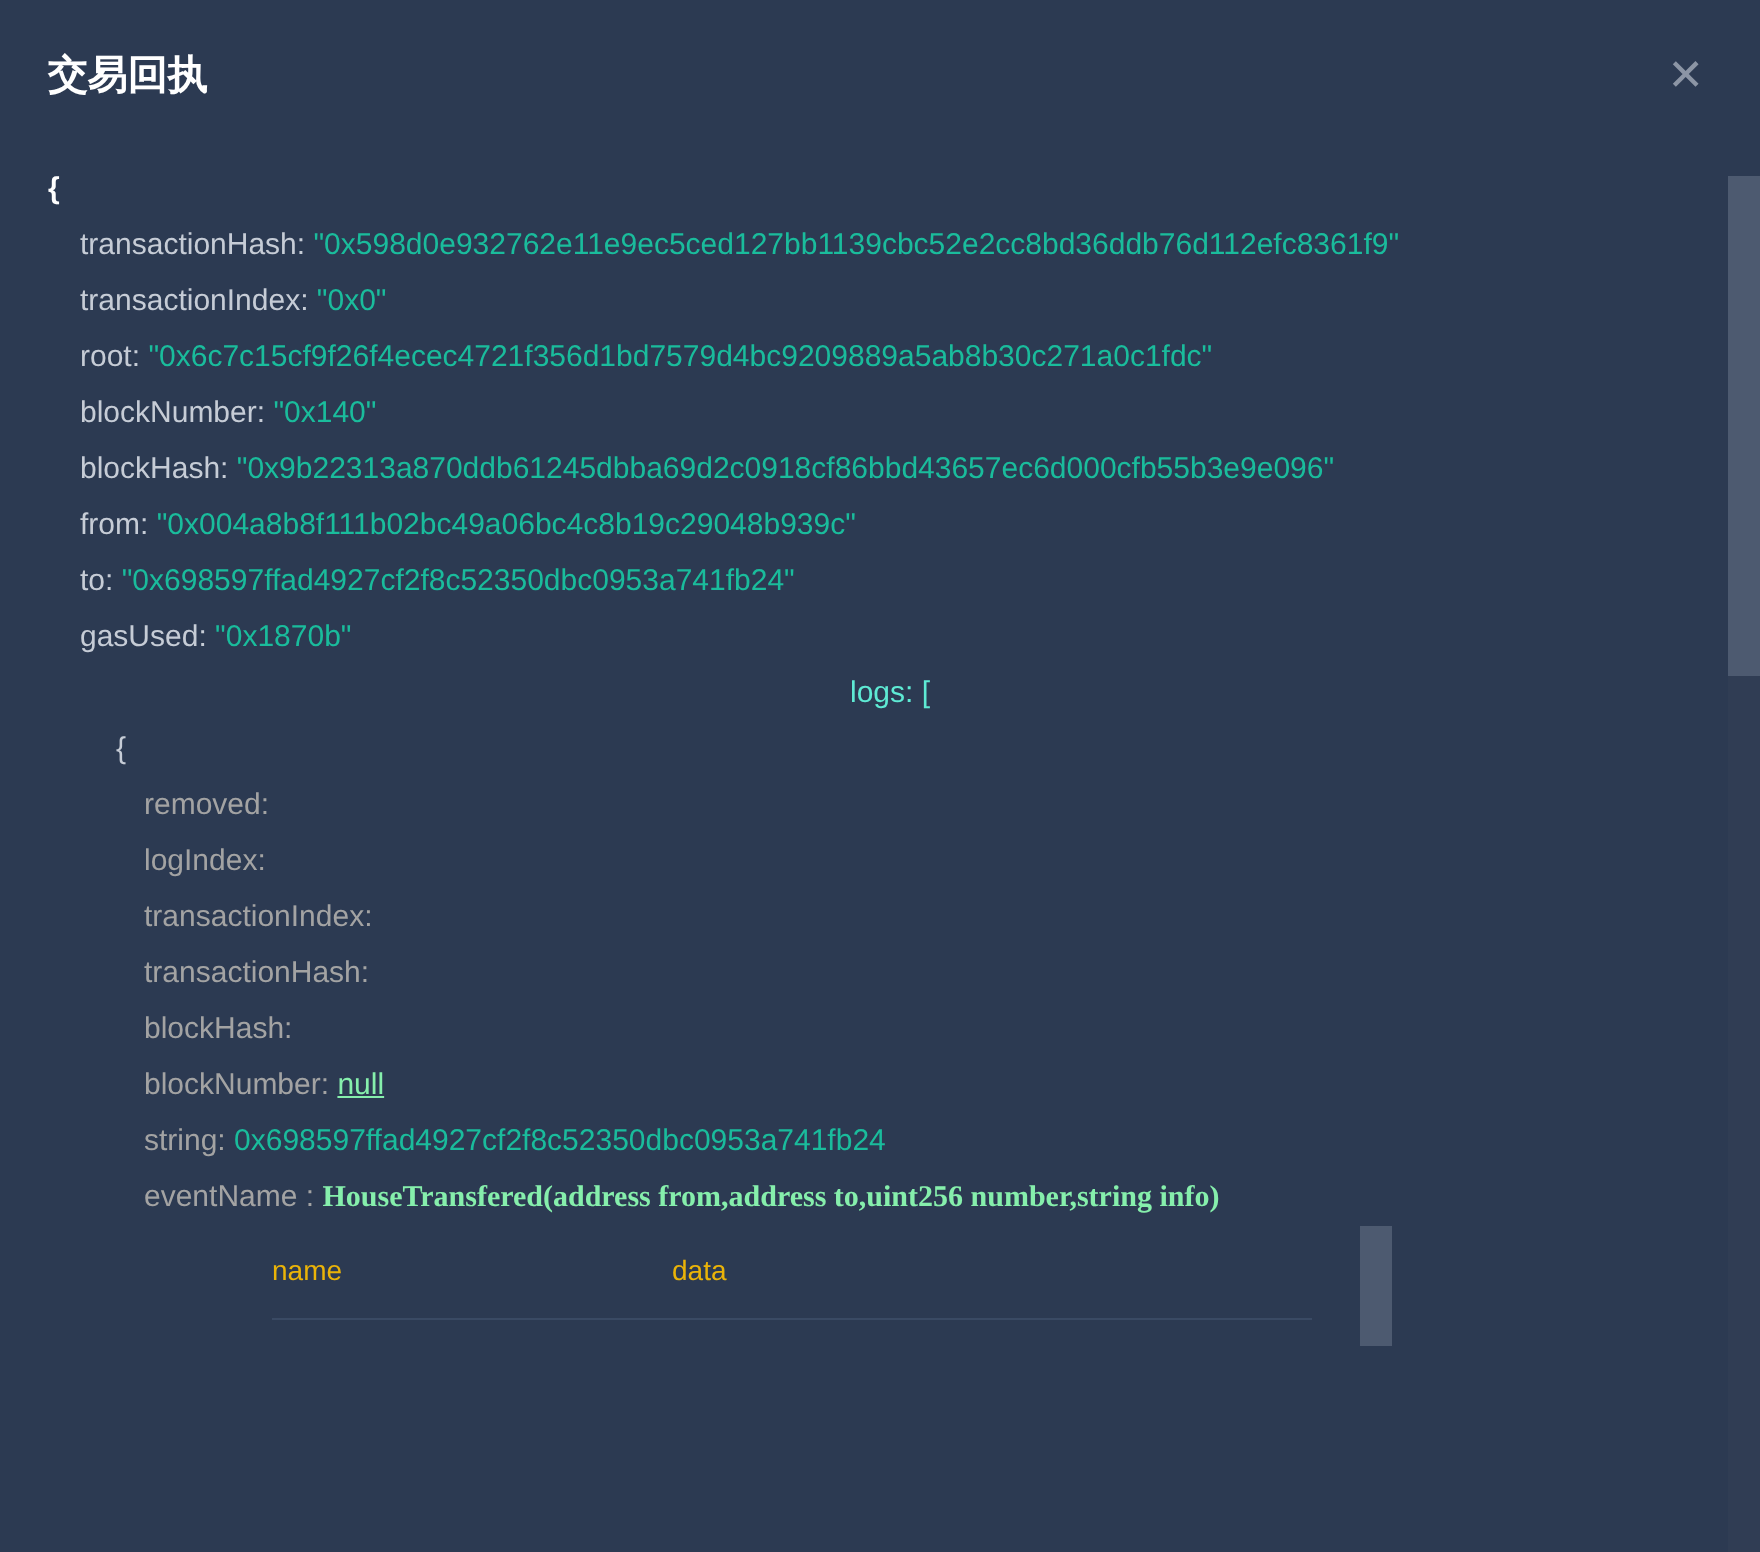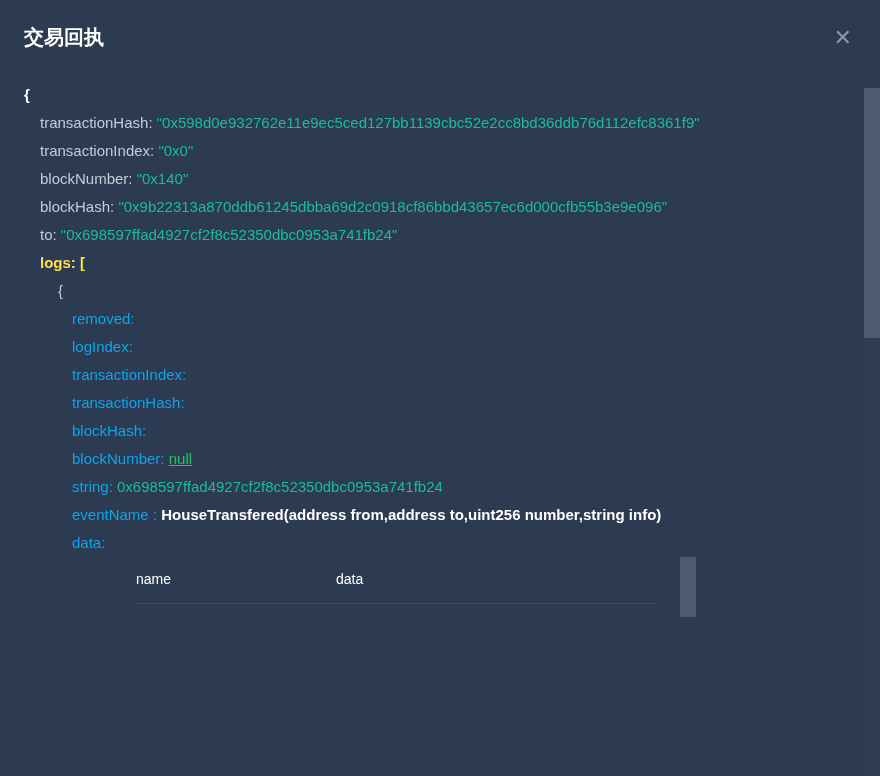--- a/index.html
+++ b/index.html
@@ -66,53 +66,55 @@
     .field-key {
       color: #c6ccd6;
       white-space: pre;
     }
     .field-value {
       color: #1abc9c;
       word-break: break-all;
     }
     .logs-label {
       padding-left: 16px;
-      color: #fde047;
-      font-weight: 700;
+      color: #5eead4;
+      font-weight: 400;
+      text-align: center;
     }
     .log-brace {
       padding-left: 34px;
       color: #c6ccd6;
     }
     .log-row {
       padding-left: 48px;
     }
     .log-key {
-      color: #0ea5e9;
+      color: #a3a3a3;
     }
     .log-value-null {
-      color: #22c55e;
+      color: #86efac;
       text-decoration: underline;
     }
     .log-value-addr {
       color: #1abc9c;
     }
     .event-name {
-      color: #ffffff;
+      color: #86efac;
       font-weight: 600;
+      font-family: Liberation Serif, serif;
     }
     .data-table {
       margin-left: 112px;
       margin-top: 8px;
       position: relative;
       width: 520px;
     }
     .data-header-row {
       display: flex;
-      color: #ffffff;
+      color: #eab308;
       font-size: 14px;
       font-weight: 500;
       border-bottom: 1px solid #3a4a64;
       padding-bottom: 10px;
     }
     .col-name {
       width: 200px;
     }
     .col-data {
       flex: 1;
@@ -171,37 +173,49 @@
 
       <div class="field-multiline">
         <span class="field-key">transactionHash: </span><span class="field-value">"0x598d0e932762e11e9ec5ced127bb1139cbc52e2cc8bd36ddb76d112efc8361f9"</span>
       </div>
 
       <div class="field-row">
         <span class="field-key">transactionIndex: </span>
         <span class="field-value">"0x0"</span>
       </div>
 
+      <div class="field-row">
+        <span class="field-key">root: </span>
+        <span class="field-value">"0x6c7c15cf9f26f4ecec4721f356d1bd7579d4bc9209889a5ab8b30c271a0c1fdc"</span>
+      </div>
 
       <div class="field-row">
         <span class="field-key">blockNumber: </span>
         <span class="field-value">"0x140"</span>
       </div>
 
       <div class="field-row">
         <span class="field-key">blockHash: </span>
         <span class="field-value">"0x9b22313a870ddb61245dbba69d2c0918cf86bbd43657ec6d000cfb55b3e9e096"</span>
       </div>
 
+      <div class="field-row">
+        <span class="field-key">from: </span>
+        <span class="field-value">"0x004a8b8f111b02bc49a06bc4c8b19c29048b939c"</span>
+      </div>
 
       <div class="field-row">
         <span class="field-key">to: </span>
         <span class="field-value">"0x698597ffad4927cf2f8c52350dbc0953a741fb24"</span>
       </div>
 
+      <div class="field-row">
+        <span class="field-key">gasUsed: </span>
+        <span class="field-value">"0x1870b"</span>
+      </div>
 
 
       <div class="logs-label">logs: [</div>
       <div class="log-brace">{</div>
 
       <div class="log-row">
         <span class="log-key">removed: </span>
       </div>
 
       <div class="log-row">
@@ -225,23 +239,20 @@
       </div>
 
       <div class="log-row">
         <span class="log-key">string: </span><span class="log-value-addr">0x698597ffad4927cf2f8c52350dbc0953a741fb24</span>
       </div>
 
       <div class="log-row">
         <span class="log-key">eventName : </span><span class="event-name">HouseTransfered(address from,address to,uint256 number,string info)</span>
       </div>
 
-      <div class="log-row">
-        <span class="log-key">data: </span>
-      </div>
 
       <div class="data-table">
         <div class="data-header-row">
           <div class="col-name">name</div>
           <div class="col-data">data</div>
         </div>
         <div class="table-scroll"></div>
       </div>
 
     </div>

